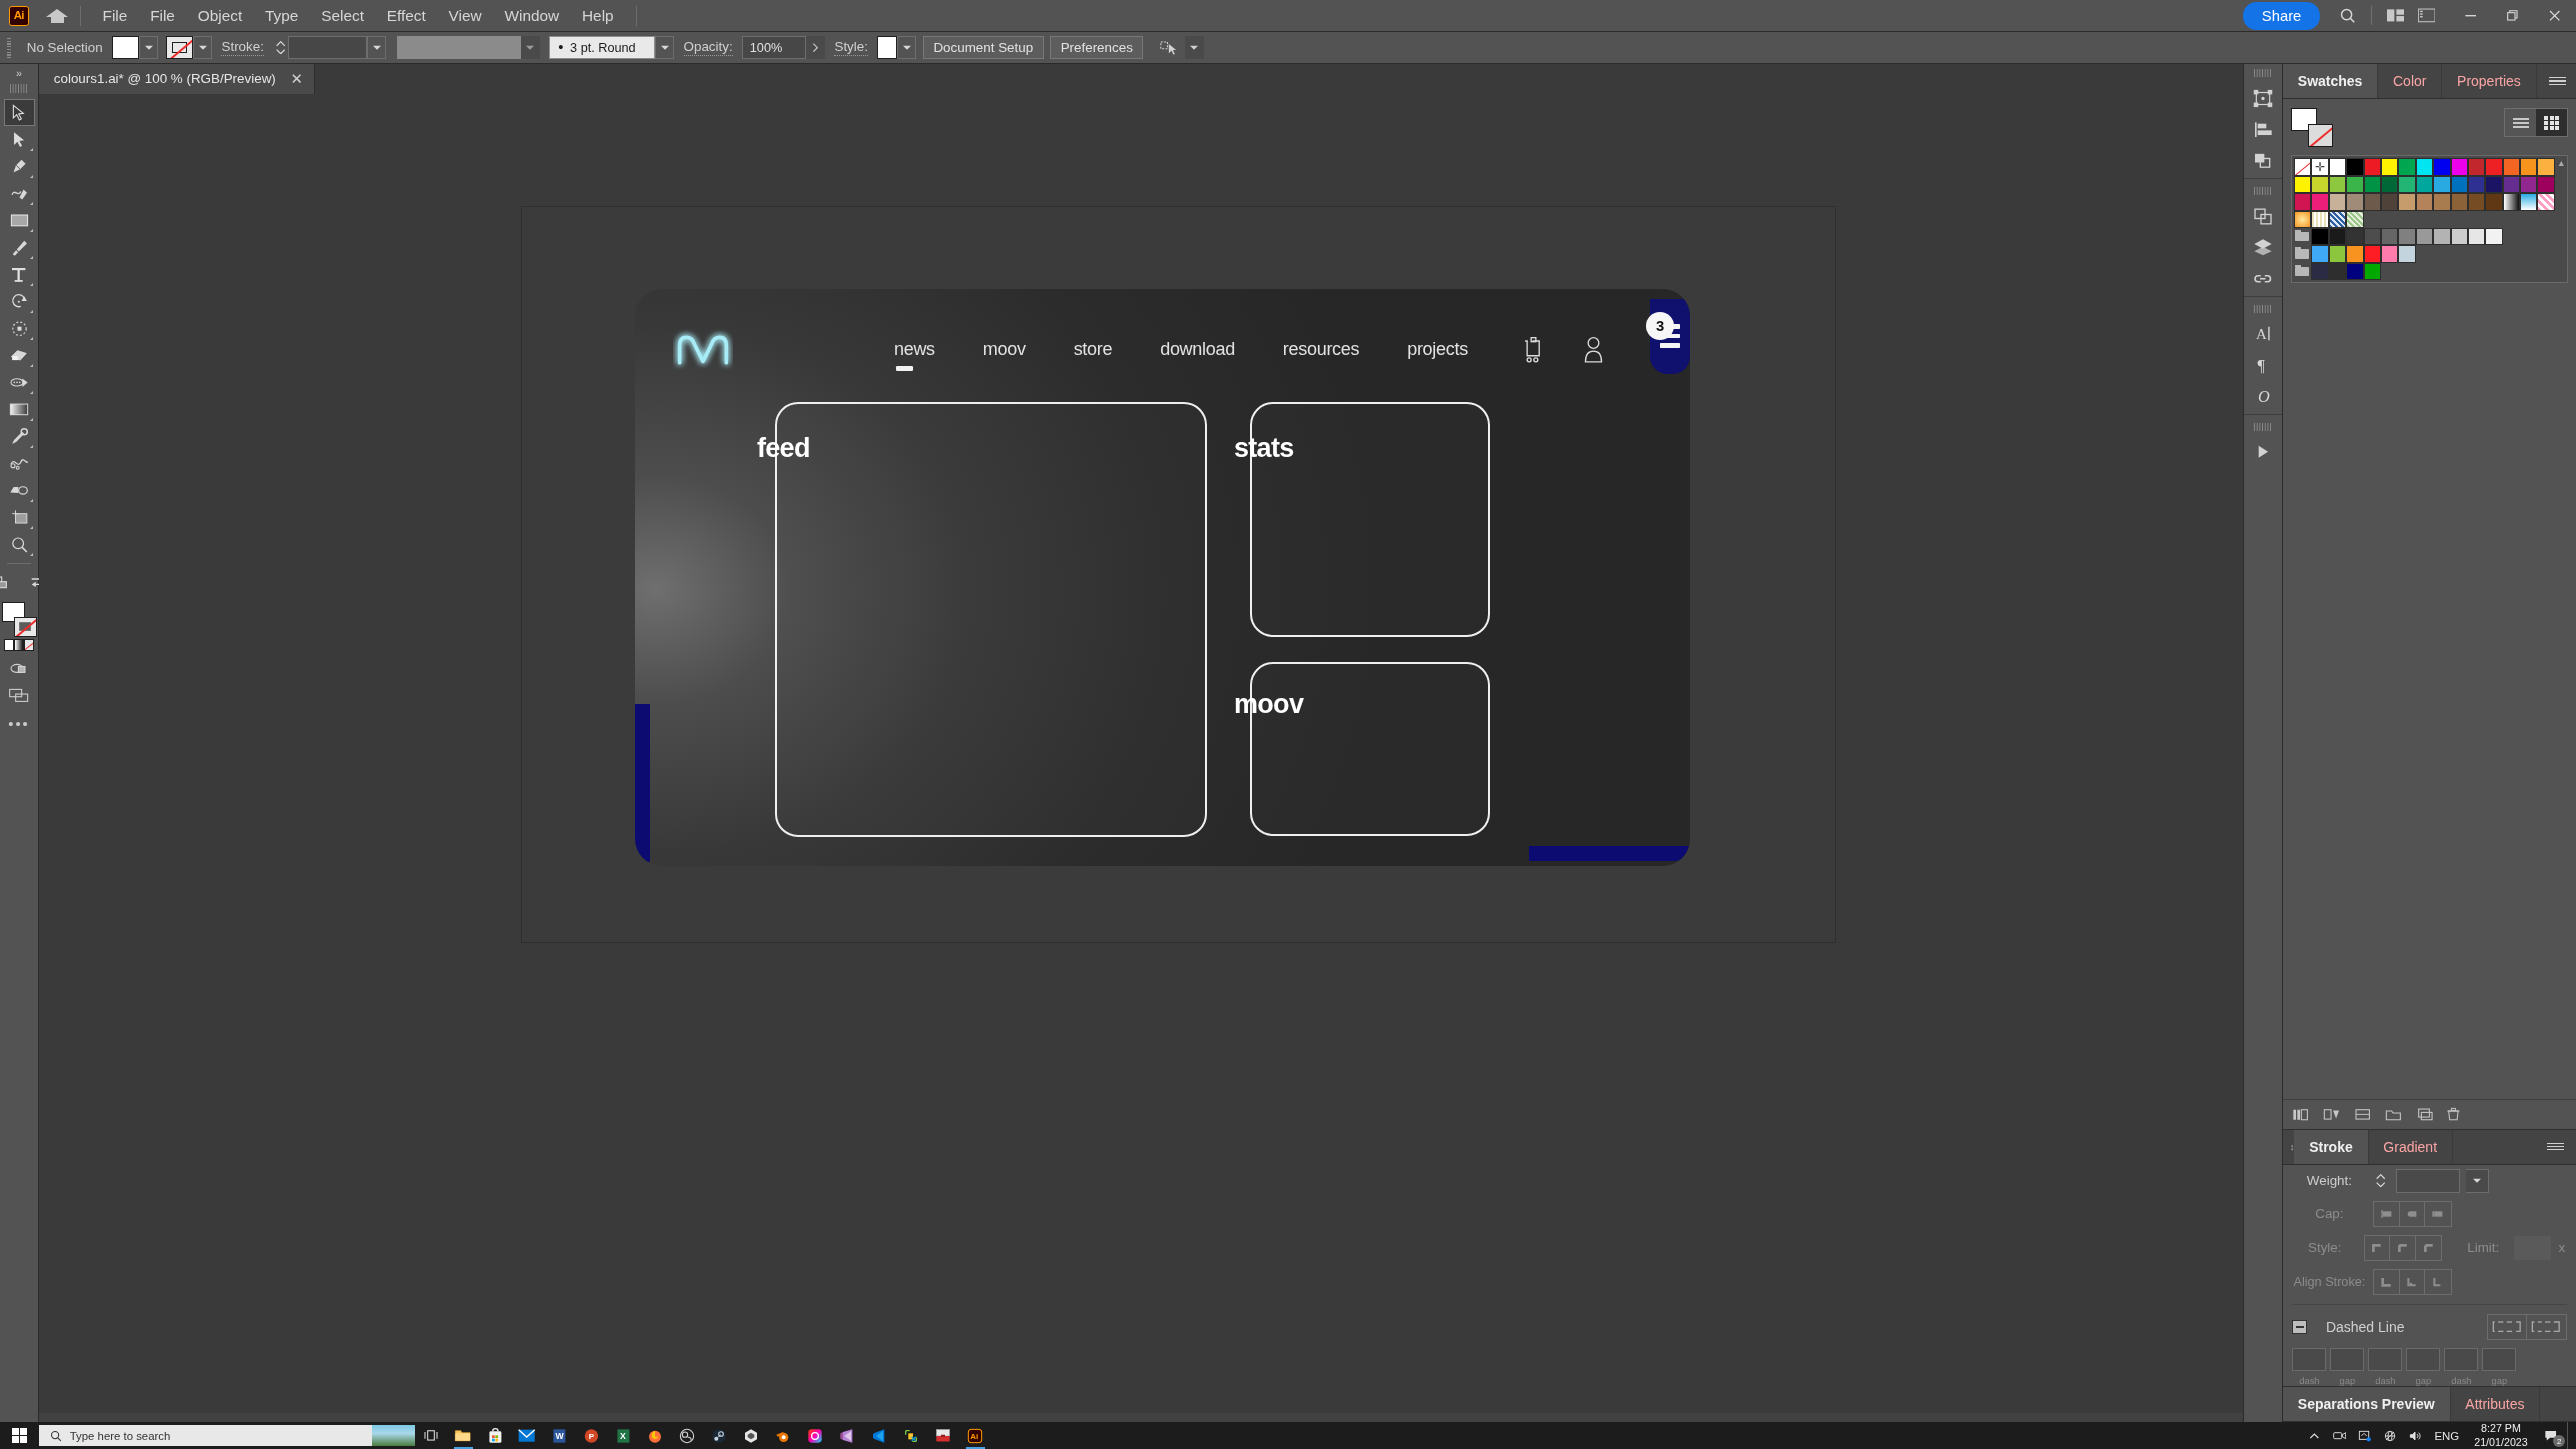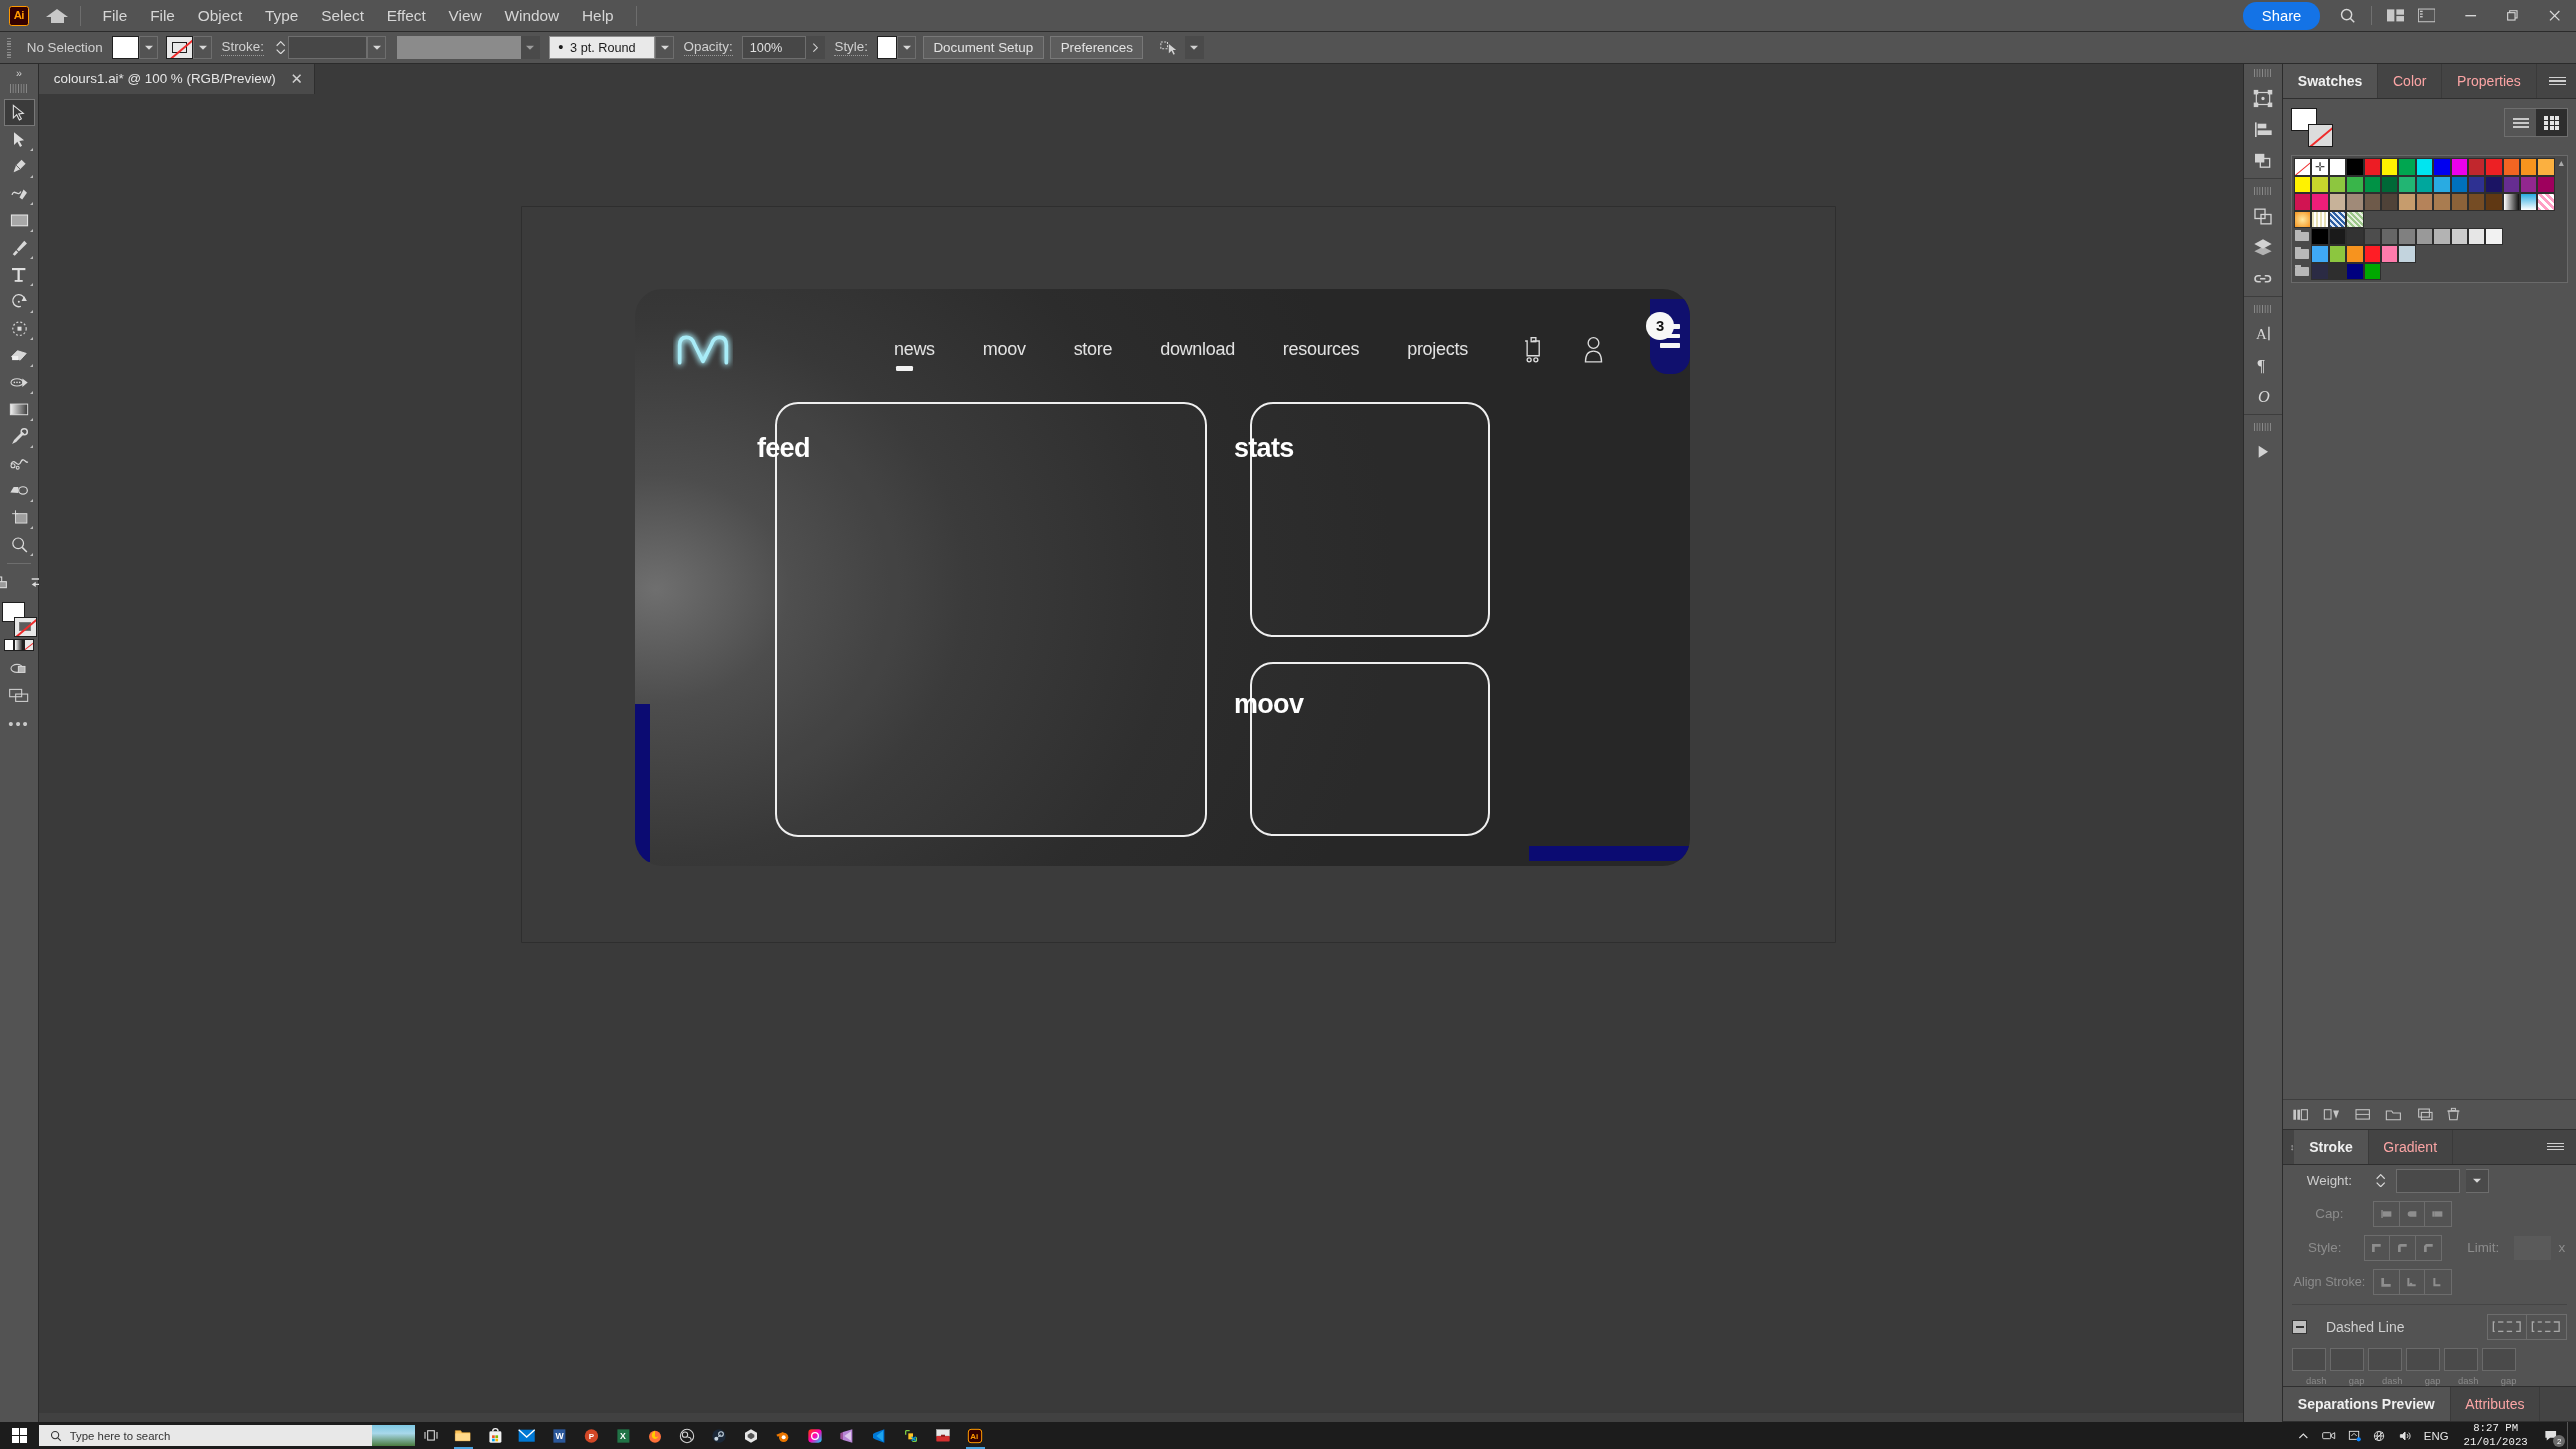--- a/index.html
+++ b/index.html
@@ -318,21 +318,21 @@
   .seg div:last-child { border-right: none; }
   .hr-line { height: 0.7px; background: #454545; margin: 5.4px 9.4px; }
   .checkbox { width: 14.8px; height: 14.8px; background: #bdbdbd; border: 0.7px solid #333; display: flex; align-items: center; justify-content: center; cursor: pointer; }
   .checkbox i { display: block; width: 8px; height: 2px; background: #333; }
   .dash-fields { display: flex; gap: 4px; padding: 4px 9.4px; }
   .dash-fields div { width: 34px; height: 23px; background: #4a4a4a; border: 0.7px solid #6a6a6a; }
   .dash-caps { display: flex; border: 0.7px solid #6d6d6d; margin-left: auto; }
   .dash-caps div { width: 39px; height: 24px; display: flex; align-items: center; justify-content: center; border-right: 0.7px solid #6d6d6d; cursor: pointer; }
   .dash-caps div:last-child { border-right: none; }
   .dash-sublabels { display: flex; gap: 4px; padding: 0 9.4px; }
-  .dash-sublabels span { width: 34px; text-align: right; color: #8a8a8a; font-size: 9.4px; }
+  .dash-sublabels span { width: 34px; text-align: center; color: #8a8a8a; font-size: 9.4px; }
 
   .sep-panel { border-top: 0.7px solid #2f2f2f; margin-top: auto; text-align: center; }
 
   
   .taskbar {
     position: absolute; left: 0; bottom: 0; width: 2576px; height: 27px;
     background: #1c1c1c; display: flex; align-items: center;
   }
   .start { width: 39px; height: 27px; display: flex; align-items: center; justify-content: center; cursor: pointer; }
   .start .w { display: grid; grid-template-columns: 6.7px 6.7px; grid-template-rows: 6.7px 6.7px; gap: 1.3px; }
@@ -343,21 +343,21 @@
     position: relative; overflow: hidden;
   }
   .tb-search .thumb-img {
     position: absolute; right: 0; top: 0; width: 43px; height: 21.5px;
     background: linear-gradient(to bottom, #7ec8e3 0%, #a8d8ea 40%, #4a7c3f 100%);
   }
   .tb-ico { width: 32px; height: 27px; display: flex; align-items: center; justify-content: center; cursor: pointer; position: relative; }
   .tb-ico.active::after { content: ""; position: absolute; bottom: 0; left: 6.7px; width: 19px; height: 2px; background: #4aa3e0; }
   .tray { margin-left: auto; display: flex; align-items: center; gap: 0; padding-right: 5.4px; }
   .tray-ico { width: 25.5px; height: 27px; display: flex; align-items: center; justify-content: center; color: #e6e6e6; font-size: 11.4px; cursor: pointer; }
-  .tray-clock { color: #f0f0f0; font-size: 10.7px; line-height: 1.25; text-align: center; padding: 0 9.4px; cursor: pointer; font-family: Liberation Mono, monospace; }
+  .tray-clock { color: #f0f0f0; font-size: 10.7px; line-height: 1.25; text-align: center; padding: 0 9.4px; cursor: pointer; }
   .tray-notify { position: relative; width: 29.5px; height: 27px; display: flex; align-items: center; justify-content: center; cursor: pointer; }
   .tray-badge { position: absolute; right: 1.3px; bottom: 2px; width: 12px; height: 12px; border-radius: 50%;
     background: #6b6b6b; color: #fff; font-size: 8px; display: flex; align-items: center; justify-content: center; }
   .tray-edge { width: 4px; height: 27px; border-left: 0.7px solid #555; }
 </style>
 </head>
 <body>
 
 <div class="menubar">
   <div class="ai-logo">Ai</div>

